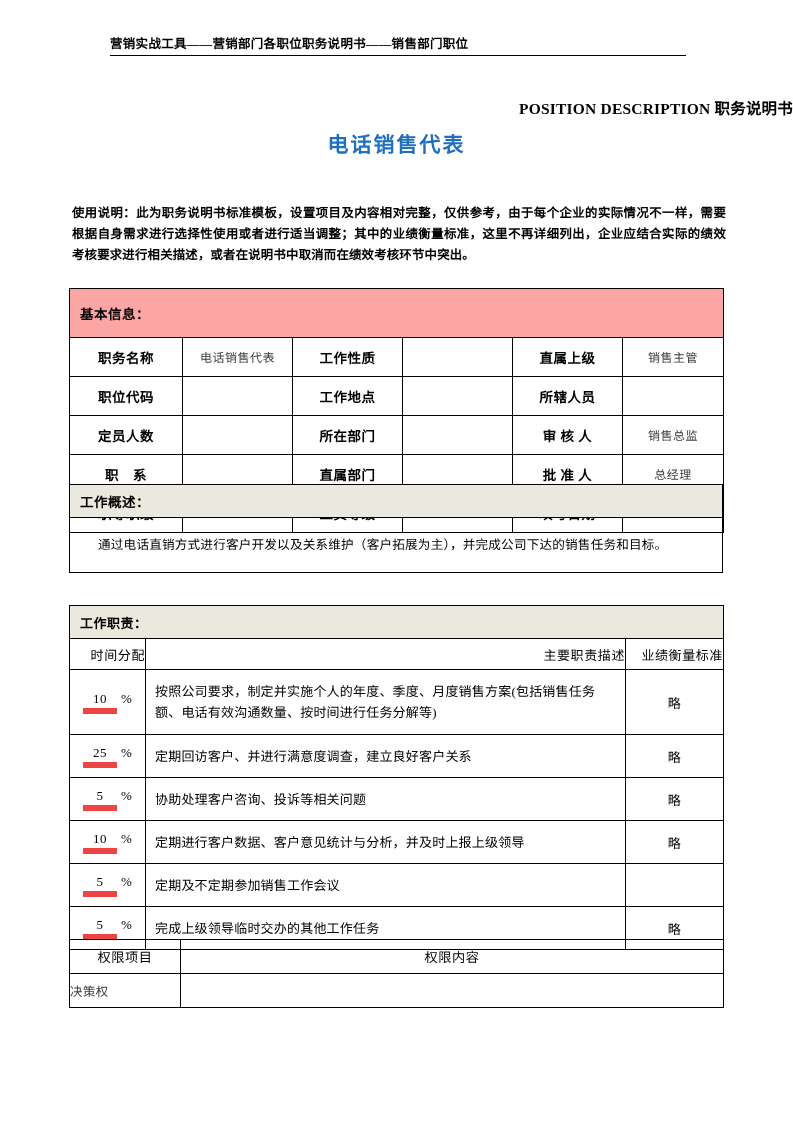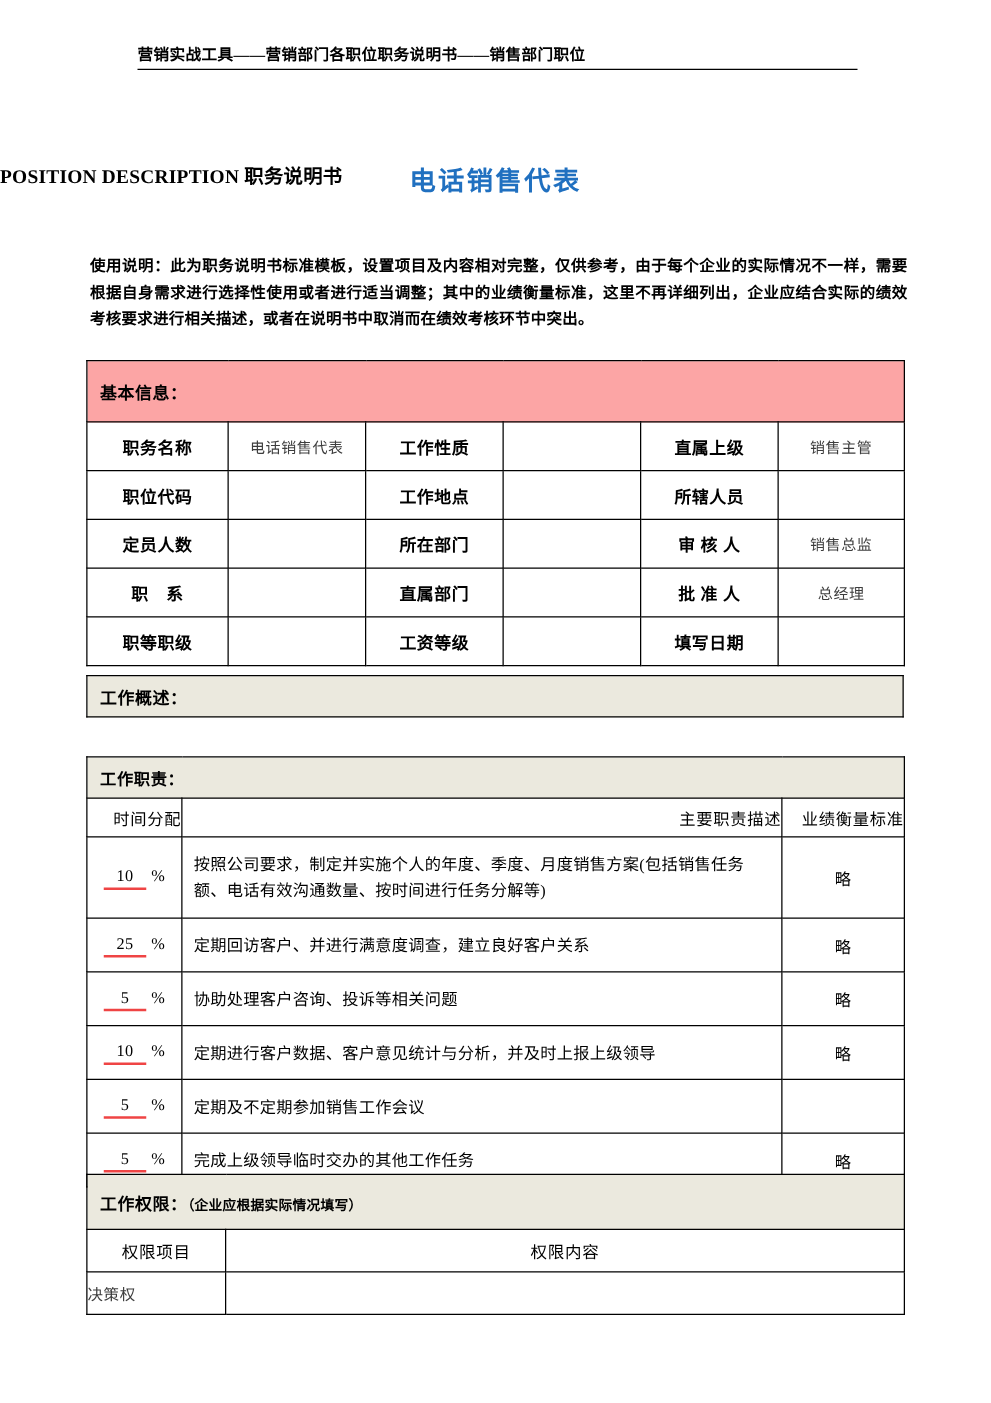--- a/index.html
+++ b/index.html
@@ -44,26 +44,25 @@
     margin-top: 3px;
     width: 576px;
   }
 
   
   .title-en {
     position: absolute;
     top: 96px;
     left: 0;
     width: 793px;
-    text-align: left;
+    text-align: right;
     font-size: 15.5px;
     font-weight: bold;
     letter-spacing: 0.2px;
     font-family: "Liberation Serif", "DejaVu Serif", serif;
-    margin-top: 32px;
   }
   .title-cn {
     position: absolute;
     top: 128px;
     left: 0;
     width: 793px;
     text-align: center;
     font-size: 21px;
     font-weight: bold;
     color: #2070c0;
@@ -126,21 +125,21 @@
     letter-spacing: 0.5px;
   }
   .val {
     text-align: center;
     font-size: 12px;
     color: #3d3d3d;
     letter-spacing: 0.5px;
   }
 
   
-  #overview-table { top: 540px; border-radius: 11px; }
+  #overview-table { top: 484px; border-radius: 11px; }
   .overview-body {
     height: 54px;
     font-size: 12.6px;
     padding: 0 14px 0 28px !important;
     line-height: 20px;
     letter-spacing: 0.2px;
   }
 
   
   #duties-table { top: 605px; }
@@ -154,21 +153,21 @@
   }
   .pct {
     text-align: center;
     font-size: 12.4px;
     letter-spacing: 0.3px;
     white-space: nowrap;
   }
   .pct .num {
     display: inline-block;
     min-width: 28px;
-    border-bottom: 2px solid #ef4444;
+    border-bottom: 6px solid #ef4444;
     text-align: center;
     padding: 0 3px 1px 3px;
   }
   .pct .sym { margin-left: 4px; }
   .duty-text {
     padding: 4px 8px 4px 9px !important;
     line-height: 21px;
     letter-spacing: 0.2px;
     text-align: left;
   }
@@ -266,20 +265,23 @@
         <td class="val"></td>
       </tr>
     </tbody>
   </table>
 
   <table class="tbl" id="overview-table">
     <tbody>
       <tr>
         <td class="sect-head beige">工作概述：</td>
       </tr>
+      <tr>
+        <td class="overview-body">通过电话直销方式进行客户开发以及关系维护（客户拓展为主），并完成公司下达的销售任务和目标。</td>
+      </tr>
     </tbody>
   </table>
 
   <table class="tbl" id="duties-table">
     <colgroup>
       <col style="width:76px">
         <col style="width:480px">
         <col style="width:98px">
     </colgroup>
     <tbody>
@@ -325,23 +327,20 @@
     </tbody>
   </table>
 
   <table class="tbl" id="auth-table">
     <colgroup>
       <col style="width:111px">
         <col style="width:543px">
     </colgroup>
     <tbody>
       <tr>
-        <td class="sect-head beige" colspan="2"><span>工作权限：</span><span class="sub">（企业应根据实际情况填写）</span></td>
-      </tr>
-      <tr>
         <td class="auth-hd">权限项目</td>
         <td class="auth-hd">权限内容</td>
       </tr>
       <tr>
         <td class="auth-item">决策权</td>
         <td class="auth-item"></td>
       </tr>
     </tbody>
   </table>
 

